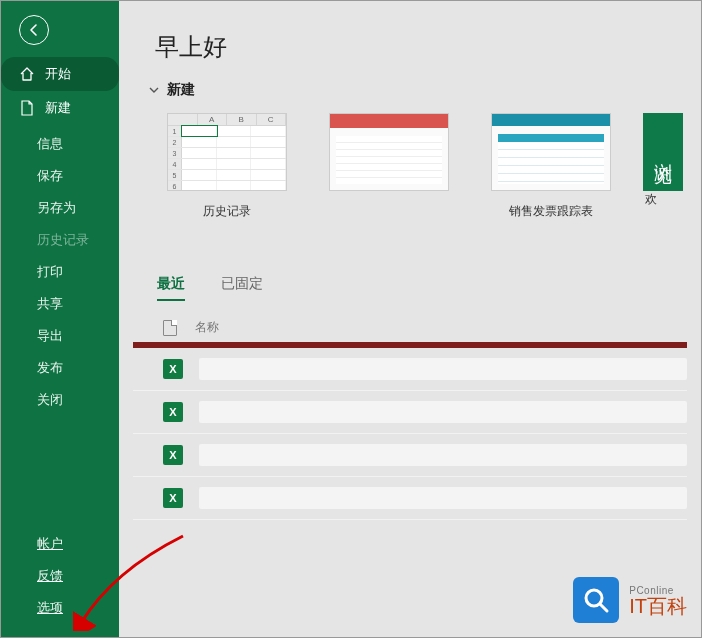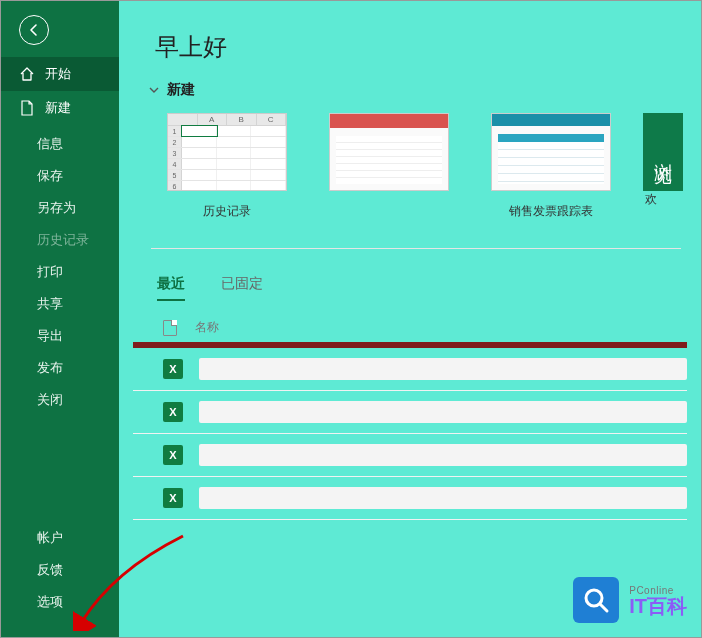--- a/index.html
+++ b/index.html
@@ -1,27 +1,27 @@
 <!DOCTYPE html>
 <html><head>
   <meta charset="utf-8">
   <style>
     * { margin: 0; padding: 0; box-sizing: border-box; }
     body { font-family: "Microsoft YaHei", "Segoe UI", sans-serif; font-size: 13px; color: #333; background: #fff; width: 702px; height: 638px; overflow: hidden; position: relative; border: 1px solid #999; }
     .titlebar { position: absolute; top: 0; left: 0; right: 0; height: 22px; text-align: center; font-size: 12px; color: #555; line-height: 18px; }
     .sidebar { position: absolute; left: 0; top: 0; bottom: 0; width: 118px; background: #0e7243; color: #fff; display: flex; flex-direction: column; }
     .back-circle { width: 30px; height: 30px; border: 1.5px solid #fff; border-radius: 50%; margin: 14px 0 12px 18px; display: flex; align-items: center; justify-content: center; cursor: pointer; }
     .nav-item { height: 34px; display: flex; align-items: center; padding-left: 18px; gap: 10px; cursor: pointer; font-size: 13px; }
-    .nav-item.active { background: #0a5a34; }
+    .nav-item.active { background: #0a5a34; border-radius: 14px; }
     .nav-sub { height: 32px; display: flex; align-items: flex-start; padding-left: 36px; cursor: pointer; font-size: 13px; color: #e8f3ed; }
     .nav-sub.disabled { color: #7fb59b; }
     .nav-spacer { flex: 1; }
-    .nav-bottom { padding-bottom: 12px; }
+    .nav-bottom { padding-bottom: 6px; text-decoration: underline; }
     .icon { display: inline-flex; width: 16px; height: 16px; align-items: center; justify-content: center; }
-    .main { position: absolute; left: 118px; right: 0; top: 0; bottom: 0; background: #5eead4; overflow: hidden; padding: 0 14px; }
+    .main { position: absolute; left: 118px; right: 0; top: 0; bottom: 0; background: #e5e5e5; overflow: hidden; padding: 0 14px; }
     .greeting { font-size: 24px; font-weight: 500; margin: 30px 0 18px 22px; color: #222; }
     .section-head { display: flex; align-items: center; gap: 8px; margin: 0 0 14px 16px; font-size: 14px; font-weight: bold; color: #222; cursor: pointer; }
     .templates { display: flex; gap: 22px; padding-left: 24px; margin-bottom: 28px; }
     .tcard { width: 140px; text-align: center; cursor: pointer; }
     .tthumb { width: 120px; height: 78px; border: 1px solid #ccc; margin: 0 auto 12px; background: #fff; position: relative; overflow: hidden; }
     .tlabel { font-size: 12px; color: #333; }
     
     .blank-grid { position: absolute; inset: 0; }
     .blank-grid .colhead { height: 12px; background: #e8e8e8; border-bottom: 1px solid #d4d4d4; display:flex; }
     .blank-grid .colhead div { flex:1; border-right:1px solid #d4d4d4; font-size:8px; color:#666; text-align:center; line-height:12px; }
@@ -46,21 +46,21 @@
     .file-row { display: flex; align-items: center; gap: 16px; padding: 10px 0 10px 30px; border-bottom: 1px solid #f2f2f2; cursor: pointer; }
     .file-row .redact { flex:1; height: 22px; background: #f4f4f4; border-radius: 2px; filter: blur(0.5px); }
     .xls-icon { width: 20px; height: 20px; background: #107c41; border-radius: 2px; position: relative; }
     .xls-icon::before { content:""; position:absolute; right:-4px; top:2px; bottom:2px; width:10px; background:#fff; border:1px solid #bbb; z-index:-1; }
     .xls-icon::after { content:"X"; position:absolute; inset:0; color:#fff; font-size:11px; font-weight:bold; text-align:center; line-height:20px; }
     .arrow-annot { position: absolute; left: 72px; top: 530px; width: 120px; height: 100px; pointer-events: none; }
     .watermark { position: absolute; right: 14px; bottom: 14px; display: flex; align-items: center; gap: 10px; padding-left: 48px; }
     .wm-sq { width: 46px; height: 46px; background: #1f7fd4; border-radius: 6px; display:flex; align-items:center; justify-content:center; }
     .wm-text { display:flex; flex-direction:column; color:#333; }
     .wm-small { font-size: 10px; color:#777; letter-spacing: .5px; }
-    .wm-big { font-size: 20px; font-weight: 700; color:#8b5cf6; letter-spacing: 0; line-height: 1; }
+    .wm-big { font-size: 20px; font-weight: 400; color:#c2410c; letter-spacing: 0; line-height: 1; }
     .doc-icon { display:inline-block; width:14px; height:16px; border:1.2px solid #888; border-radius:1px; position:relative; }
     .doc-icon::after { content:""; position:absolute; right:-1px; top:-1px; width:5px; height:5px; background:#fff; border-left:1.2px solid #888; border-bottom:1.2px solid #888; }
   </style>
 </head>
 <body>
 
 <div class="titlebar">
   <span>工作簿1.xlsx</span>
   &nbsp;<span>-</span>&nbsp;
   <span>Excel</span>

